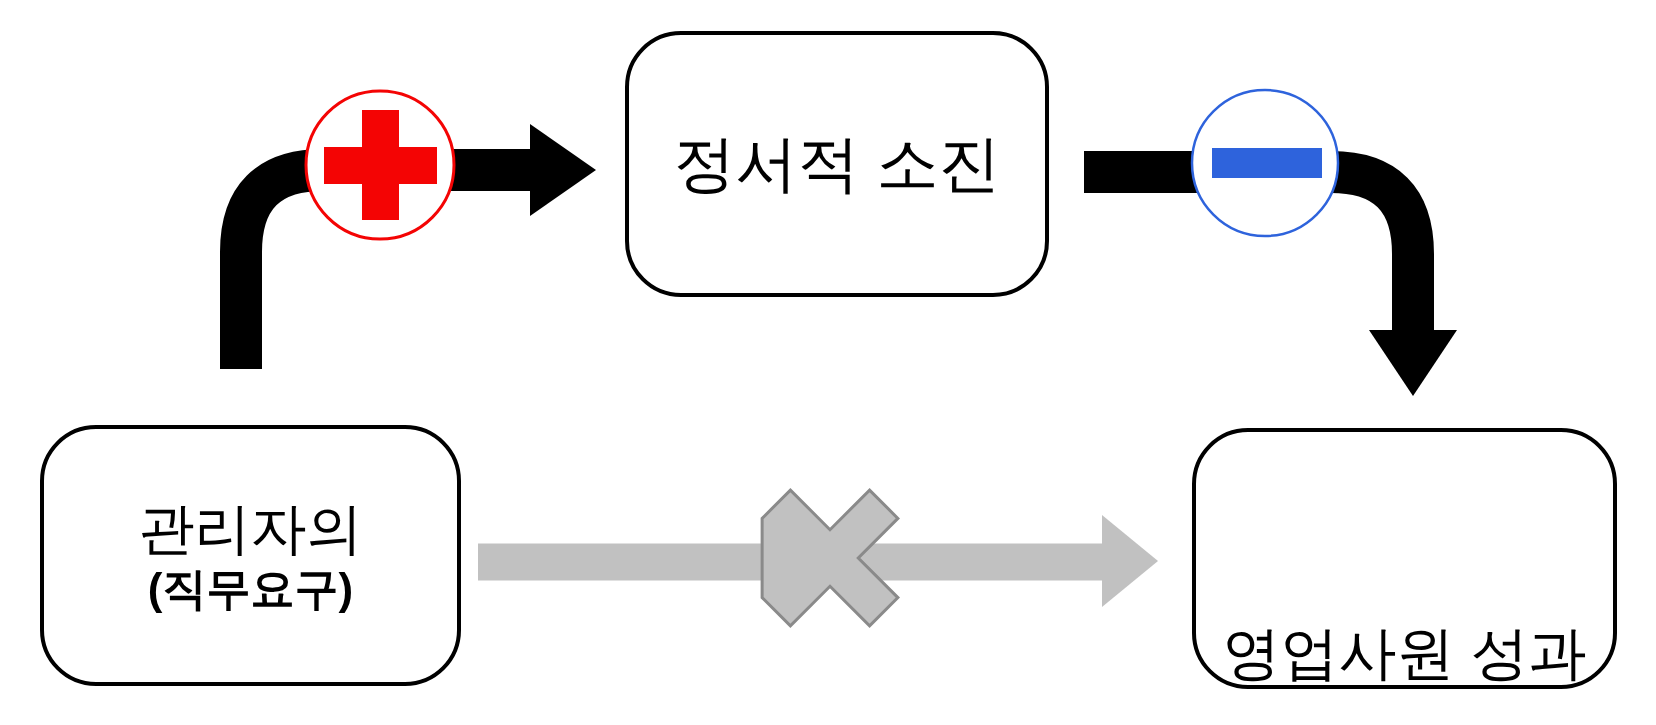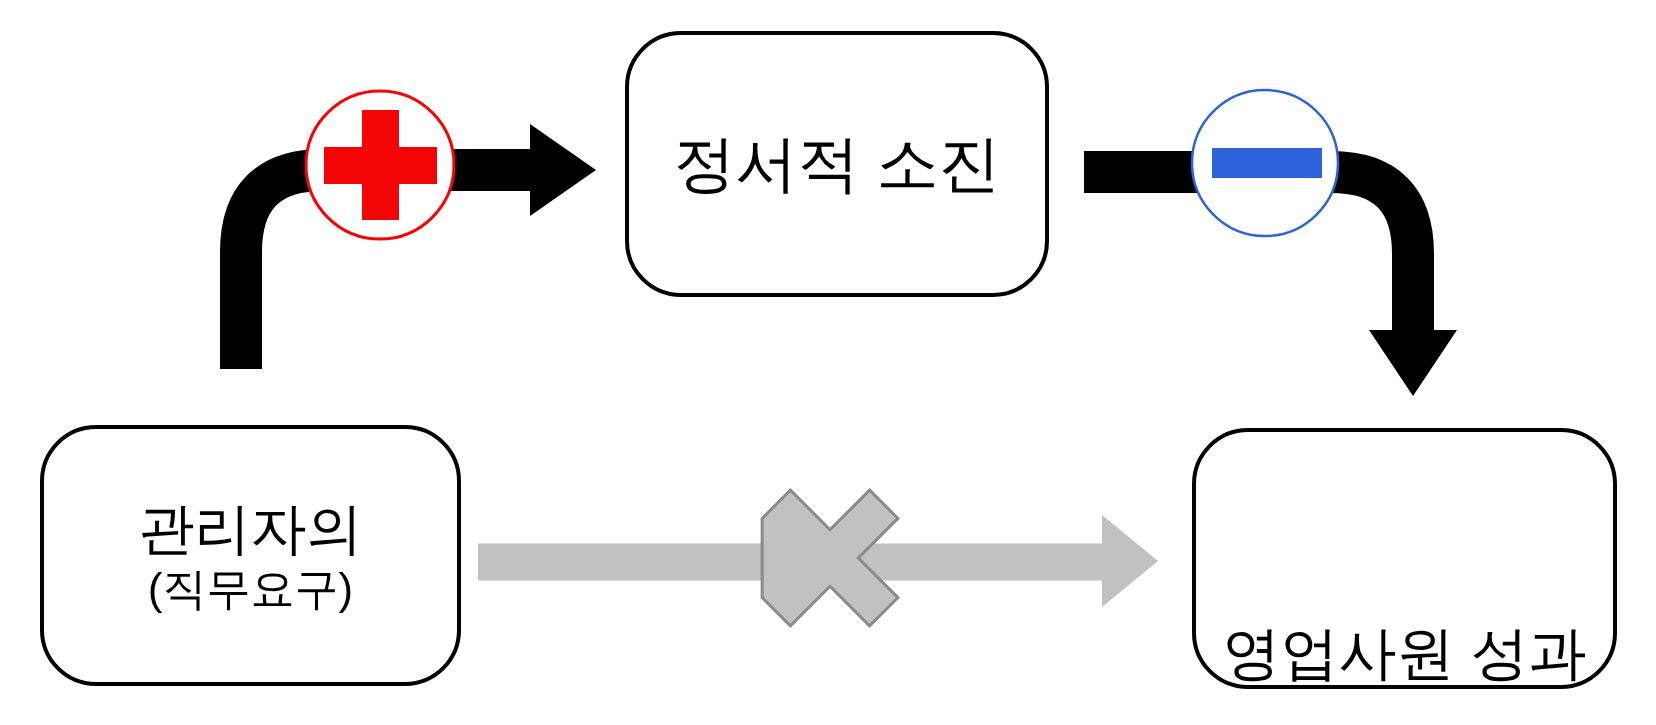--- a/index.html
+++ b/index.html
@@ -40,20 +40,21 @@
   .node-antecedent {
     left: 40px; top: 425px;
     width: 421px; height: 261px;
     font-size: 56px;
     line-height: 1.17;
   }
   .node-antecedent .sub-label {
     font-size: 44px;
     line-height: 1.15;
     margin-top: 2px;
+    font-weight: bold;
   }
   .node-outcome {
     left: 1192px; top: 428px;
     width: 425px; height: 261px;
     font-size: 58px;
     line-height: 1.1;
     justify-content: flex-end;
   }
   svg.arrow-layer {
     position: absolute;

